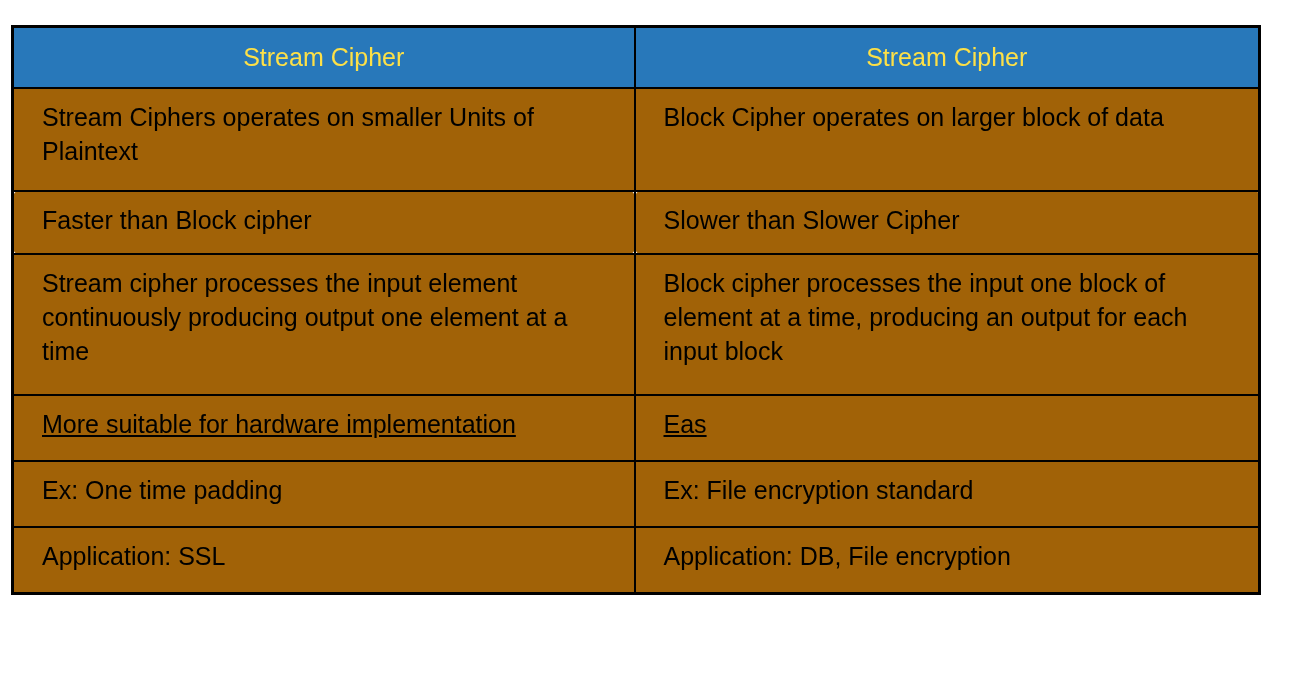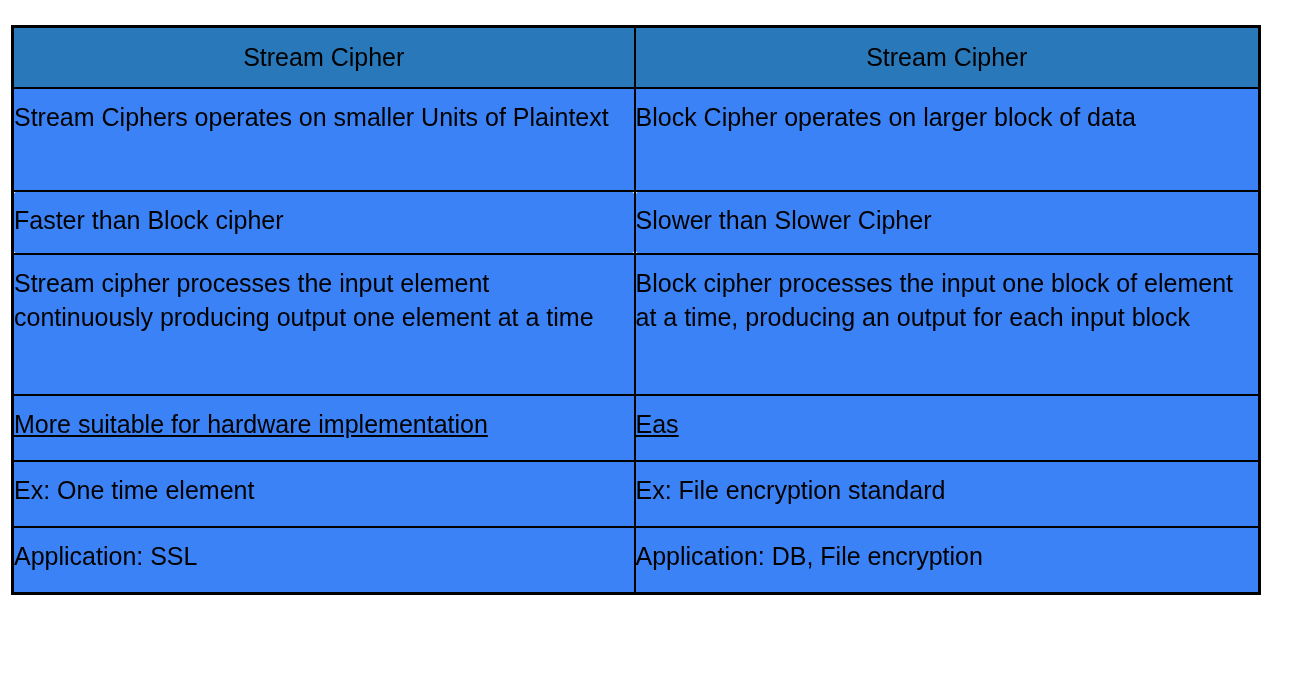--- a/index.html
+++ b/index.html
@@ -24,37 +24,37 @@
     width: 1247px;
     border-collapse: collapse;
     table-layout: fixed;
     border: 3px solid #000000;
   }
   table.compare col.c-left  { width: 622px; }
   table.compare col.c-right { width: 625px; }
   table.compare th {
     height: 59px;
     background: #2878BA;
-    color: #000000;
+    color: #fde047;
     font-size: 25px;
     font-weight: normal;
     text-align: center;
     vertical-align: middle;
     border: 2px solid #000000;
     padding: 0;
   }
   table.compare td {
-    background: #3b82f6;
+    background: #a16207;
     color: #000000;
     font-size: 25px;
     line-height: 34px;
     text-align: left;
     vertical-align: top;
     border: 2px solid #000000;
-    padding: 11px 12px 11px 0;
+    padding: 11px 12px 11px 28px;
     overflow: hidden;
     margin-top: 44px;
   }
   
   tr.r1 td { height: 79px;  }   
   tr.r2 td { height: 39px; border-radius: 6px;  }   
   tr.r3 td { height: 117px; }   
   tr.r4 td { height: 41px;  }   
   tr.r5 td { height: 42px; text-decoration: underline;  }   
   tr.r6 td { height: 42px;  }   
@@ -86,21 +86,21 @@
       </tr>
       <tr class="r3">
         <td>Stream cipher processes the input element continuously producing output one element at a time</td>
         <td>Block cipher processes the input one block of element at a time, producing an output for each input block</td>
       </tr>
       <tr class="r5">
         <td>More suitable for hardware implementation</td>
         <td>Eas</td>
       </tr>
       <tr class="r6">
-        <td>Ex: One time element</td>
+        <td>Ex: One time padding</td>
         <td>Ex: File encryption standard</td>
       </tr>
       <tr class="r7">
         <td>Application: SSL</td>
         <td>Application: DB, File encryption</td>
       </tr>
     </tbody>
   </table>
 </div>
 

